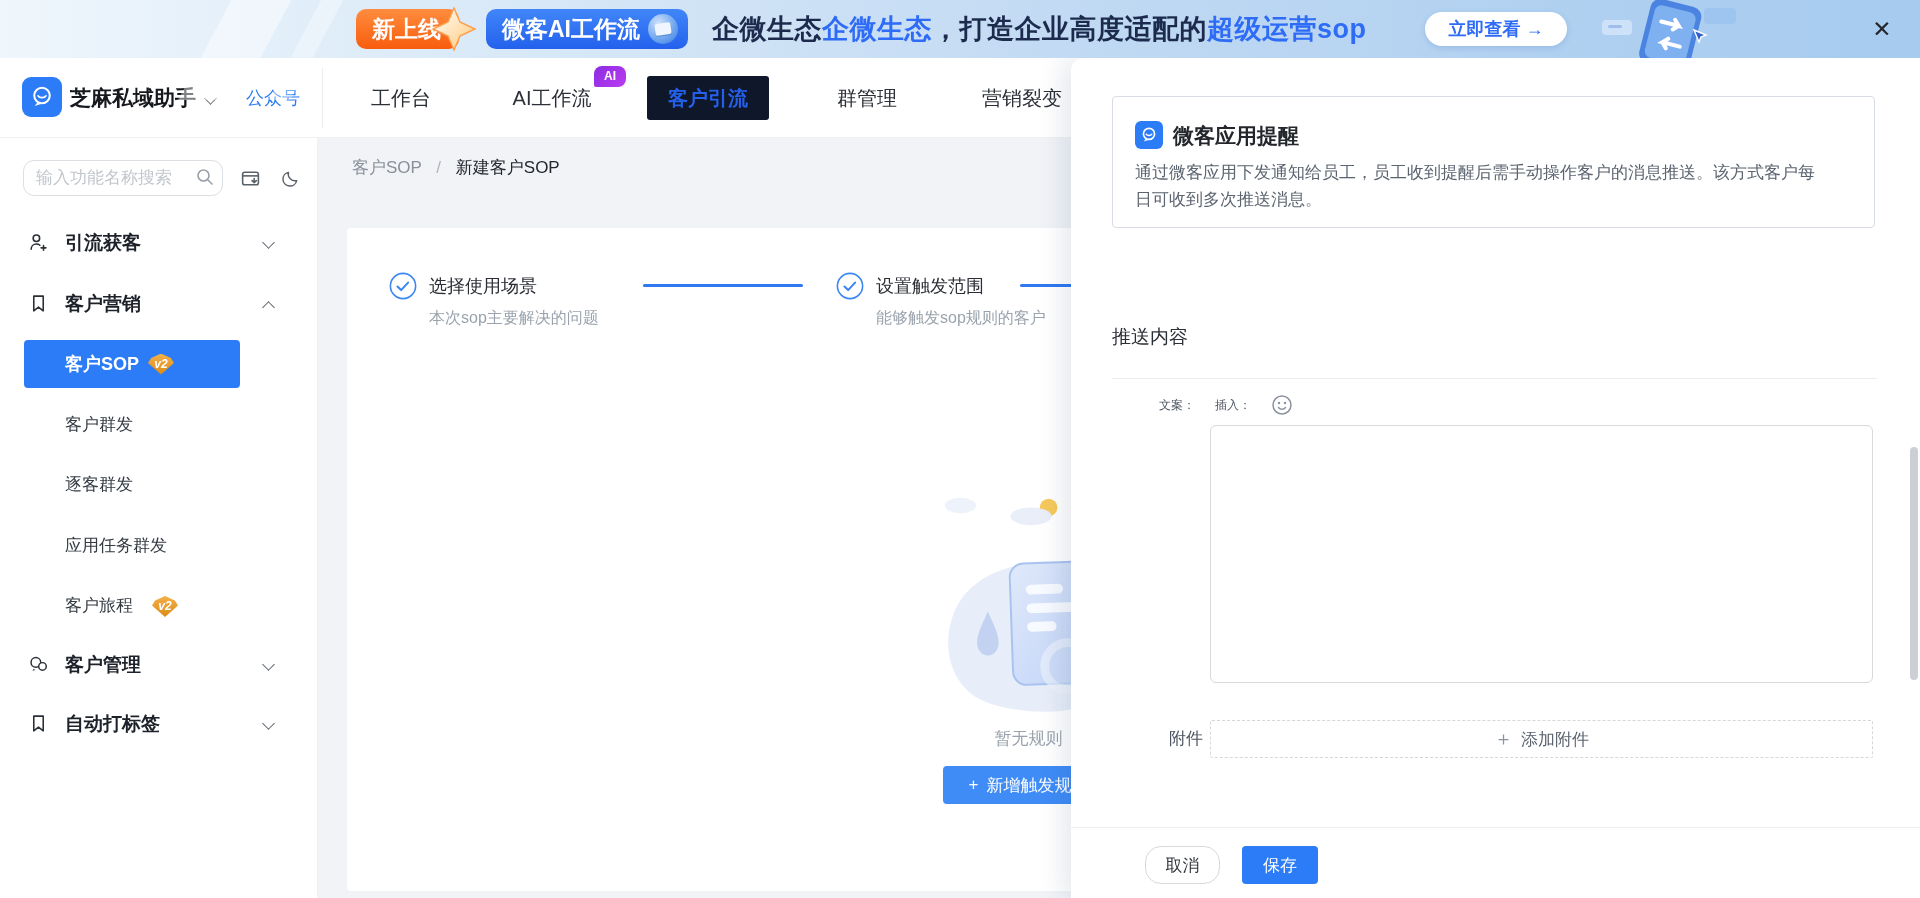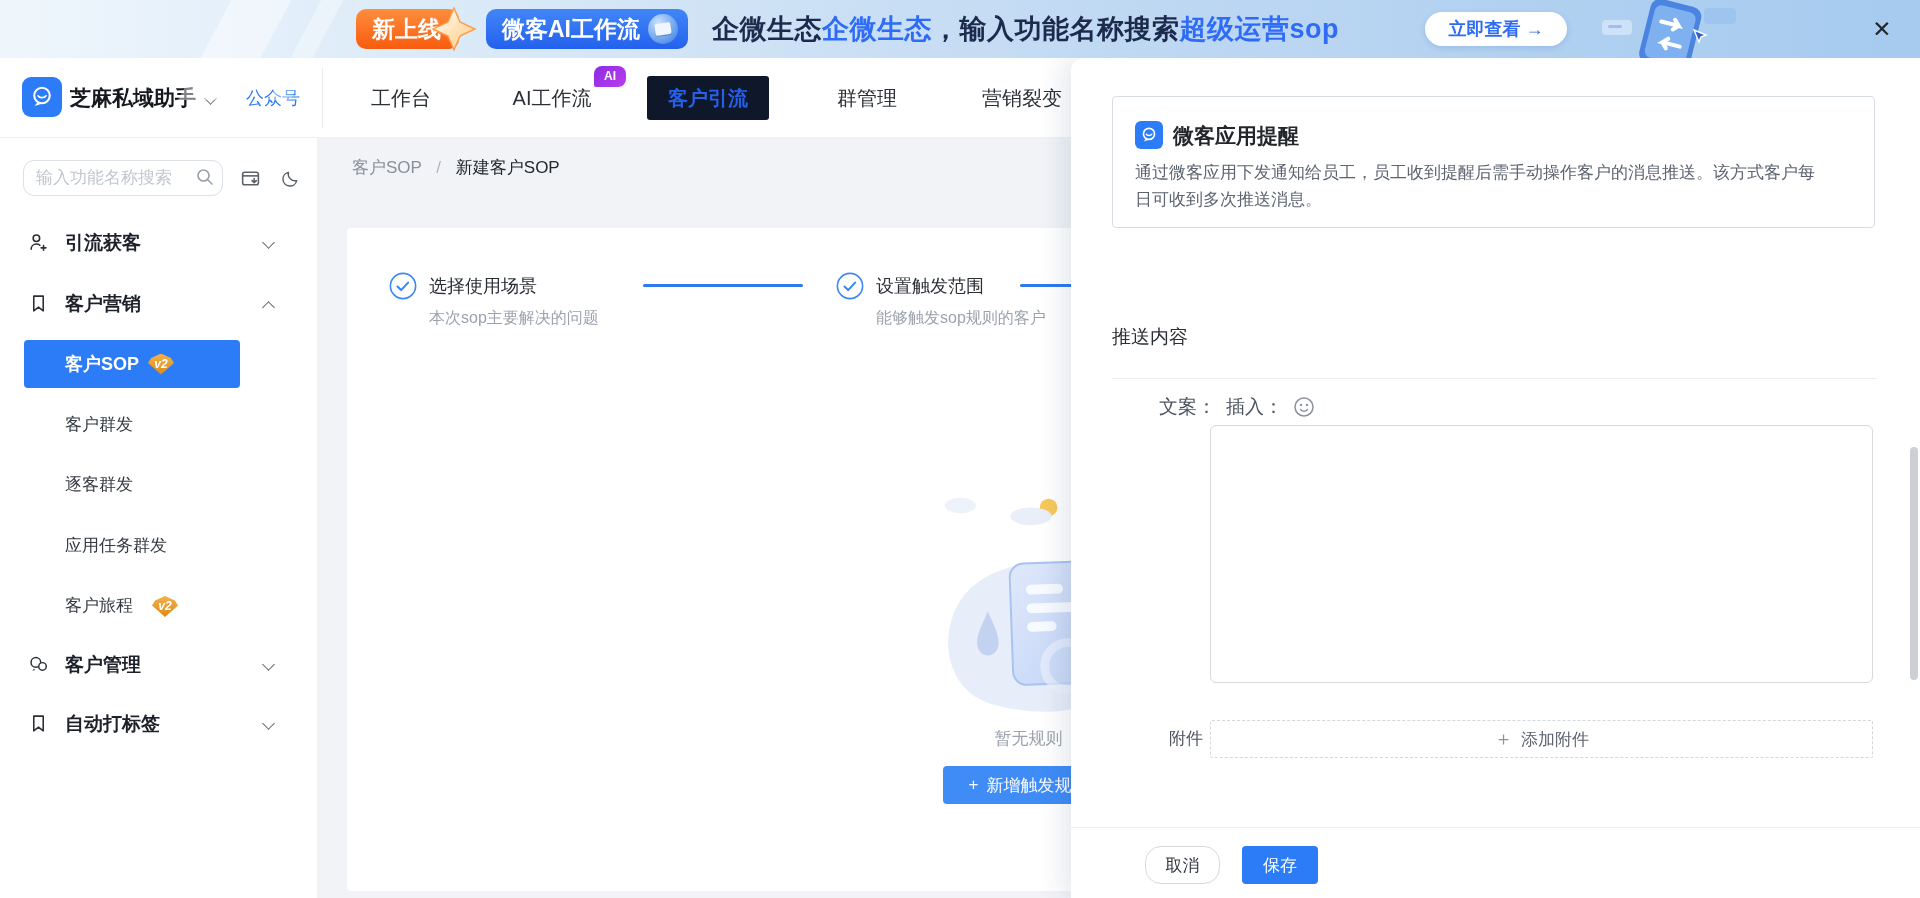--- a/index.html
+++ b/index.html
@@ -96,22 +96,22 @@
   .drawer { position:absolute; left:1071px; top:58px; width:849px; height:840px; background:#fff;
     border-radius:12px 0 0 0; box-shadow:-10px 0 24px rgba(20,45,90,.10); z-index:20; }
   .notice { position:absolute; left:41px; top:38px; width:763px; height:132px;
     border:1px solid #d8dce3; border-radius:4px; background:#fff; }
   .notice-icon { position:absolute; left:22px; top:24px; width:28px; height:28px; border-radius:6px; background:#2b7cf6;
     display:flex; align-items:center; justify-content:center; }
   .notice-title { position:absolute; left:60px; top:25px; font-size:21px; font-weight:bold; color:#23262b; }
   .notice-desc { position:absolute; left:22px; top:62px; width:690px; font-size:17px; color:#5c6470; line-height:27px; }
   .section-title { position:absolute; left:41px; top:266px; font-size:19px; color:#2a2e35; }
   .sec-divider { position:absolute; left:41px; top:320px; width:765px; height:1px; background:#ecedf0; }
-  .copy-row { position:absolute; left:88px; top:336px; display:flex; align-items:center; gap:10px;
-    font-size:19px; color:#4c5360; }
+  .copy-row { position:absolute; left:88px; top:336px; display:flex; align-items:center; gap:20px;
+    font-size:12px; color:#4c5360; }
   .emoji-btn { cursor:pointer; display:flex; }
   .push-textarea { position:absolute; left:139px; top:367px; width:663px; height:258px;
     border:1px solid #d9d9d9; border-radius:6px; resize:none; outline:none; font-family:inherit; font-size:17px; padding:10px 12px; color:#333; }
   .attach-label { position:absolute; left:98px; top:662px; height:38px; line-height:38px; font-size:17px; color:#4c5360; }
   .attach-box { position:absolute; left:139px; top:662px; width:663px; height:38px;
     border:1px dashed #d4d7dc; border-radius:2px; background:#fff; cursor:pointer;
     display:flex; align-items:center; justify-content:center; gap:8px; font-size:17px; color:#5c6470; }
   .attach-box .plus { color:#8b939e; font-size:19px; }
   .footer-line { position:absolute; left:0; top:769px; width:849px; height:1px; background:#eceef1; }
   .btn-cancel { position:absolute; left:74px; top:788px; width:75px; height:38px; background:#fff;
@@ -134,21 +134,21 @@
           <stop offset="1" stop-color="#ffc877"></stop>
         </linearGradient>
       </defs>
     <path d="M24 3 L30 17 L45 24 L30 31 L24 45 L18 31 L3 24 L18 17 Z" fill="url(#gemg)" stroke="#ff9d4a" stroke-width="1.4"></path>
   </svg>
   <div class="badge-product">
     <span>微客AI工作流</span>
     <span class="coin"></span>
   </div>
   <div class="headline">
-    <span>企微生态</span><span class="hl">企微生态</span><span>，输入功能名称搜索</span><span class="hl">超级运营sop</span>
+    <span>企微生态</span><span class="hl">企微生态</span><span>，打造企业高度适配的</span><span class="hl">超级运营sop</span>
   </div>
   <div class="banner-cta">立即查看 →</div>
   <svg class="banner-art" width="170" height="58" viewBox="0 0 170 58">
     <rect x="24" y="20" width="30" height="15" rx="4" fill="#cfe2f8" opacity=".95"></rect>
     <rect x="30" y="25" width="14" height="3" rx="1.5" fill="#9dbfea"></rect>
     <g transform="rotate(14 92 36)">
       <rect x="66" y="2" width="52" height="66" rx="10" fill="#4b84e0"></rect>
       <rect x="71" y="8" width="42" height="54" rx="7" fill="#7fb0f0"></rect>
       <path d="M80 24h18l-5-5m5 5l-5 5" stroke="#fff" stroke-width="4" fill="none" stroke-linecap="round"></path>
       <path d="M104 44H86l5-5m-5 5l5 5" stroke="#fff" stroke-width="4" fill="none" stroke-linecap="round"></path>

